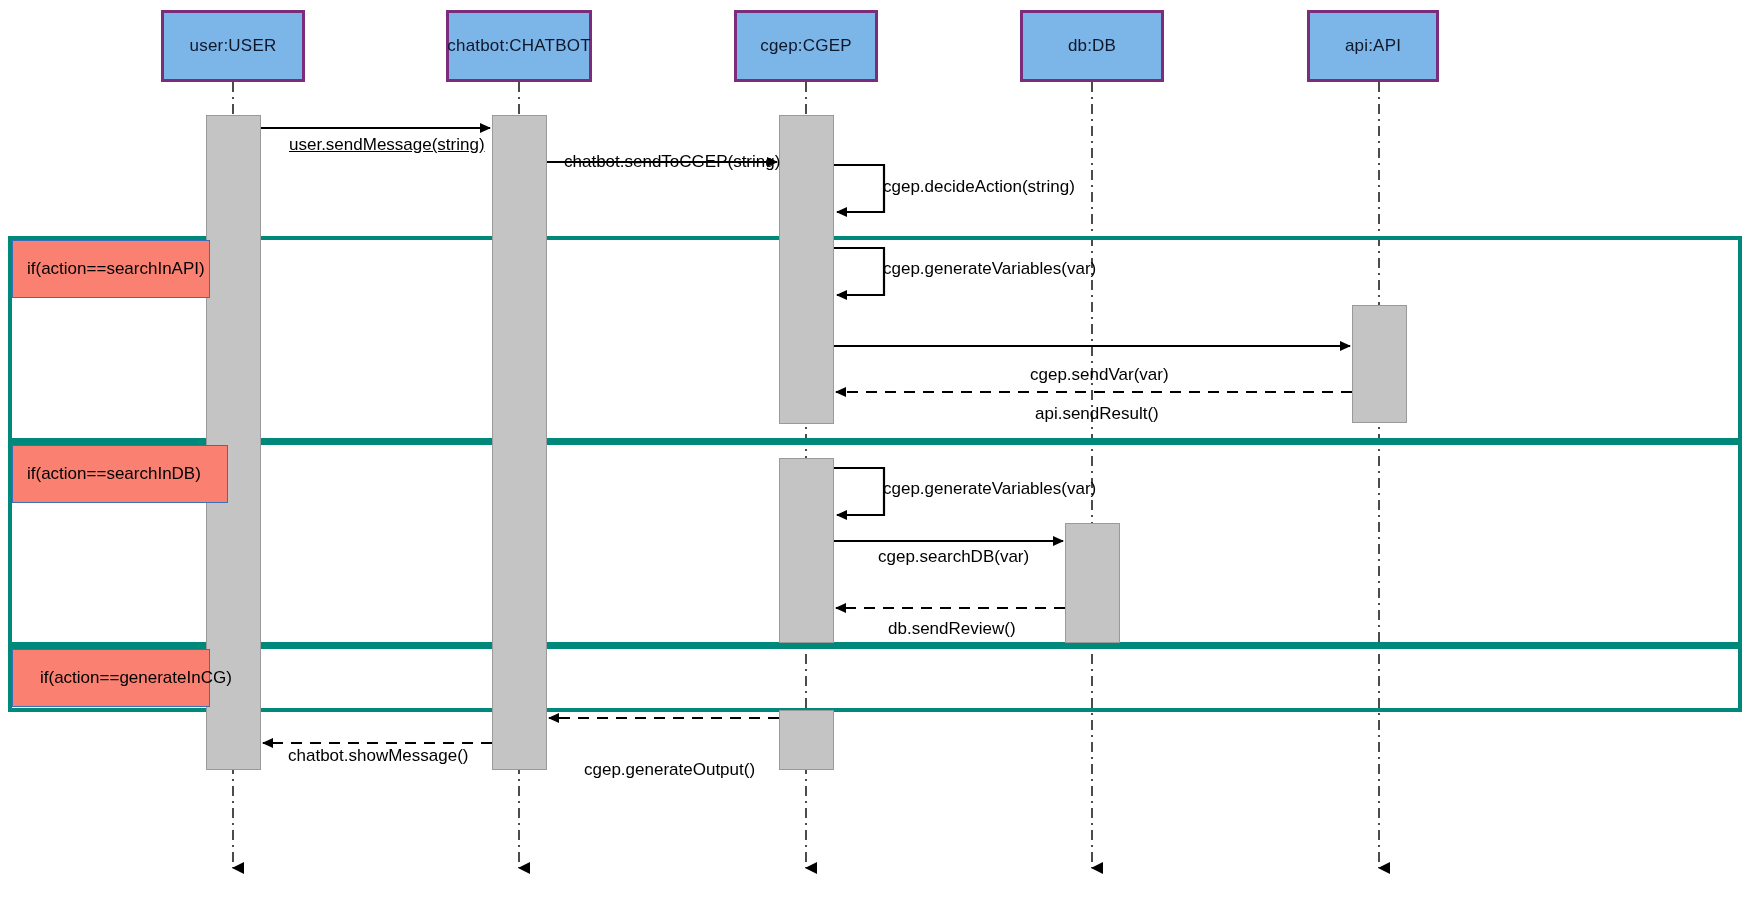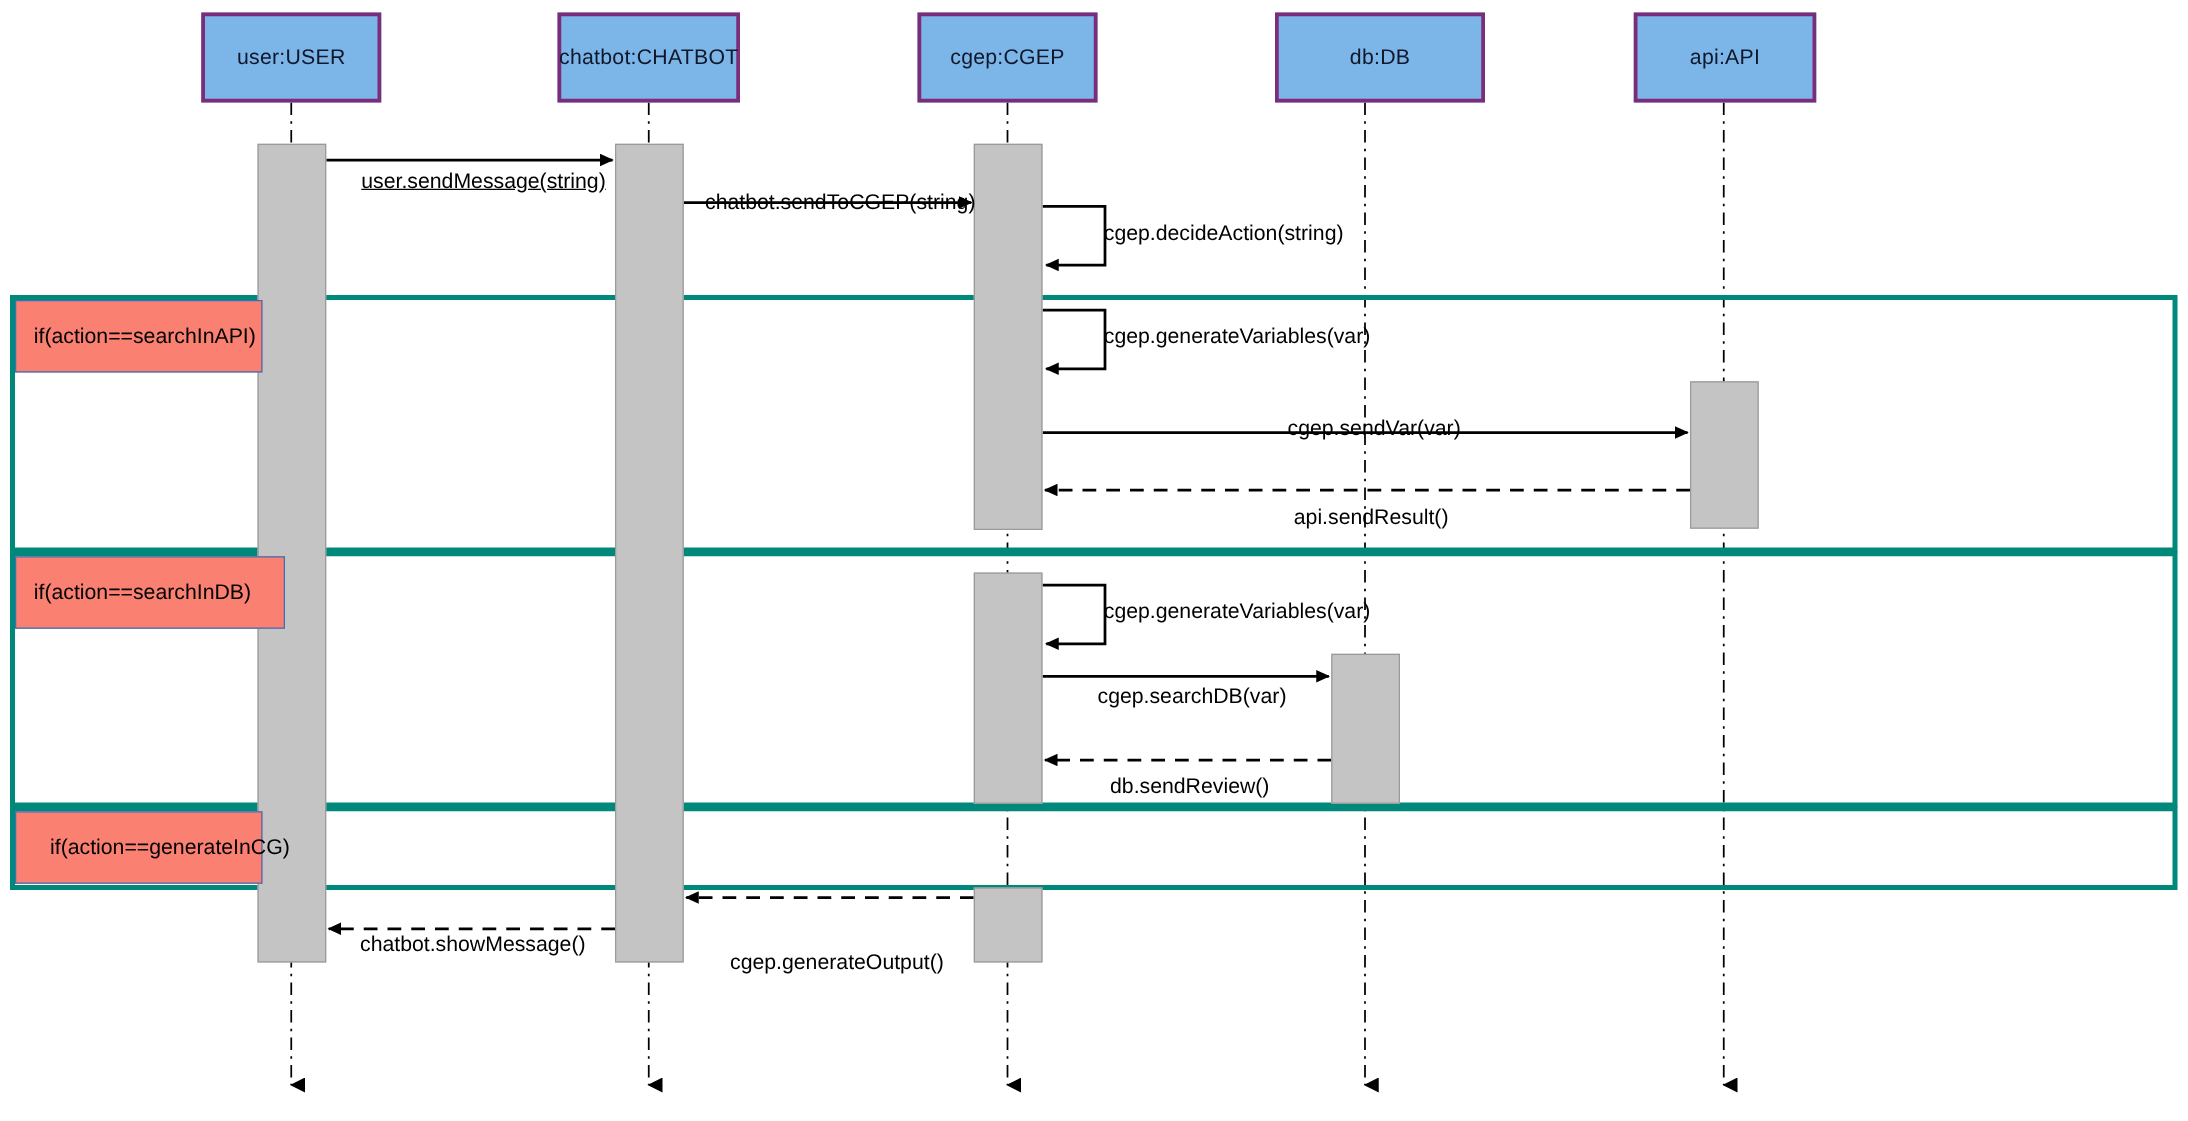--- a/index.html
+++ b/index.html
@@ -65,24 +65,24 @@
   <div id="boxes-layer">
       <div class="lifeline-box" style="left: 161px; top: 10px; width: 144px; height: 72px;">
         <span>user:USER</span>
       </div>
       <div class="lifeline-box" style="left: 446px; top: 10px; width: 146px; height: 72px;">
         <span>chatbot:CHATBOT</span>
       </div>
       <div class="lifeline-box" style="left: 734px; top: 10px; width: 144px; height: 72px;">
         <span>cgep:CGEP</span>
       </div>
-      <div class="lifeline-box" style="left: 1020px; top: 10px; width: 168px; height: 72px;">
+      <div class="lifeline-box" style="left: 1020px; top: 10px; width: 144px; height: 72px;">
         <span>db:DB</span>
       </div>
-      <div class="lifeline-box" style="left: 1307px; top: 10px; width: 146px; height: 72px;">
+      <div class="lifeline-box" style="left: 1307px; top: 10px; width: 132px; height: 72px;">
         <span>api:API</span>
       </div>
     </div>
   <div id="acts-layer">
       <div class="act-bar" style="left: 206px; top: 115px; width: 55px; height: 655px;"></div>
       <div class="act-bar" style="left: 492px; top: 115px; width: 55px; height: 655px;"></div>
       <div class="act-bar" style="left: 779px; top: 115px; width: 55px; height: 309px;"></div>
       <div class="act-bar" style="left: 779px; top: 458px; width: 55px; height: 185px;"></div>
       <div class="act-bar" style="left: 779px; top: 710px; width: 55px; height: 60px;"></div>
       <div class="act-bar" style="left: 1065px; top: 523px; width: 55px; height: 120px;"></div>
@@ -97,21 +97,21 @@
       </div>
       <div class="frag-label" style="left: 12px; top: 649px; width: 198px; height: 58px; padding-left: 27px;">
         <span>if(action==generateInCG)</span>
       </div>
     </div>
   <div id="msglabels-layer">
       <div class="msg-label" style="left: 289px; top: 135px; text-decoration: underline;">user.sendMessage(string)</div>
       <div class="msg-label" style="left: 564px; top: 152px;">chatbot.sendToCGEP(string)</div>
       <div class="msg-label" style="left: 883px; top: 177px;">cgep.decideAction(string)</div>
       <div class="msg-label" style="left: 883px; top: 259px;">cgep.generateVariables(var)</div>
-      <div class="msg-label" style="left: 1030px; top: 333px;">cgep.sendVar(var)</div>
+      <div class="msg-label" style="left: 1030px; top: 365px;">cgep.sendVar(var)</div>
       <div class="msg-label" style="left: 1035px; top: 404px;">api.sendResult()</div>
       <div class="msg-label" style="left: 883px; top: 479px;">cgep.generateVariables(var)</div>
       <div class="msg-label" style="left: 878px; top: 547px;">cgep.searchDB(var)</div>
       <div class="msg-label" style="left: 888px; top: 619px;">db.sendReview()</div>
       <div class="msg-label" style="left: 584px; top: 760px;">cgep.generateOutput()</div>
       <div class="msg-label" style="left: 288px; top: 746px;">chatbot.showMessage()</div>
     </div>
 </div>
 
 </body></html>

